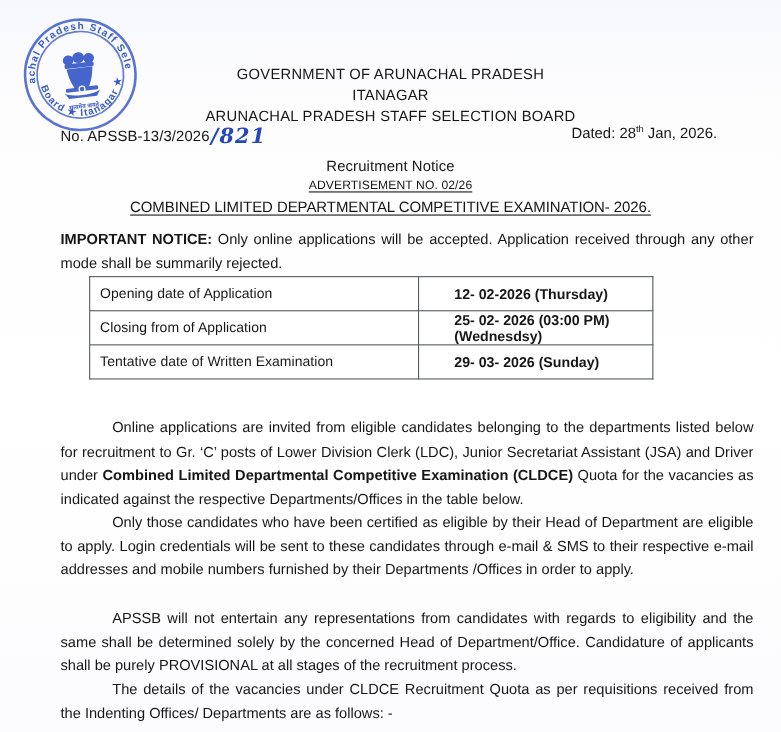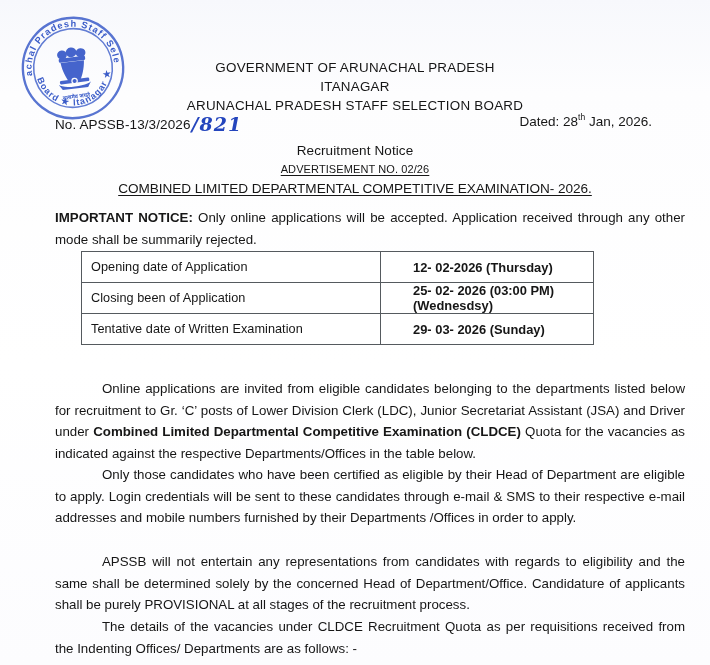--- a/index.html
+++ b/index.html
@@ -211,21 +211,21 @@
     <b>IMPORTANT NOTICE:</b><span> Only online applications will be accepted. Application received through any other mode shall be summarily rejected.</span>
   </div>
 
   <table class="dates">
     <tbody>
       <tr>
         <td class="k">Opening date of Application</td>
         <td class="v">12- 02-2026 (Thursday)</td>
       </tr>
       <tr>
-        <td class="k">Closing been of Application</td>
+        <td class="k">Closing from of Application</td>
         <td class="v">25- 02- 2026 (03:00 PM) (Wednesdsy)</td>
       </tr>
       <tr>
         <td class="k">Tentative date of Written Examination</td>
         <td class="v">29- 03- 2026 (Sunday)</td>
       </tr>
     </tbody>
   </table>
 
   <div class="para" id="p1">

